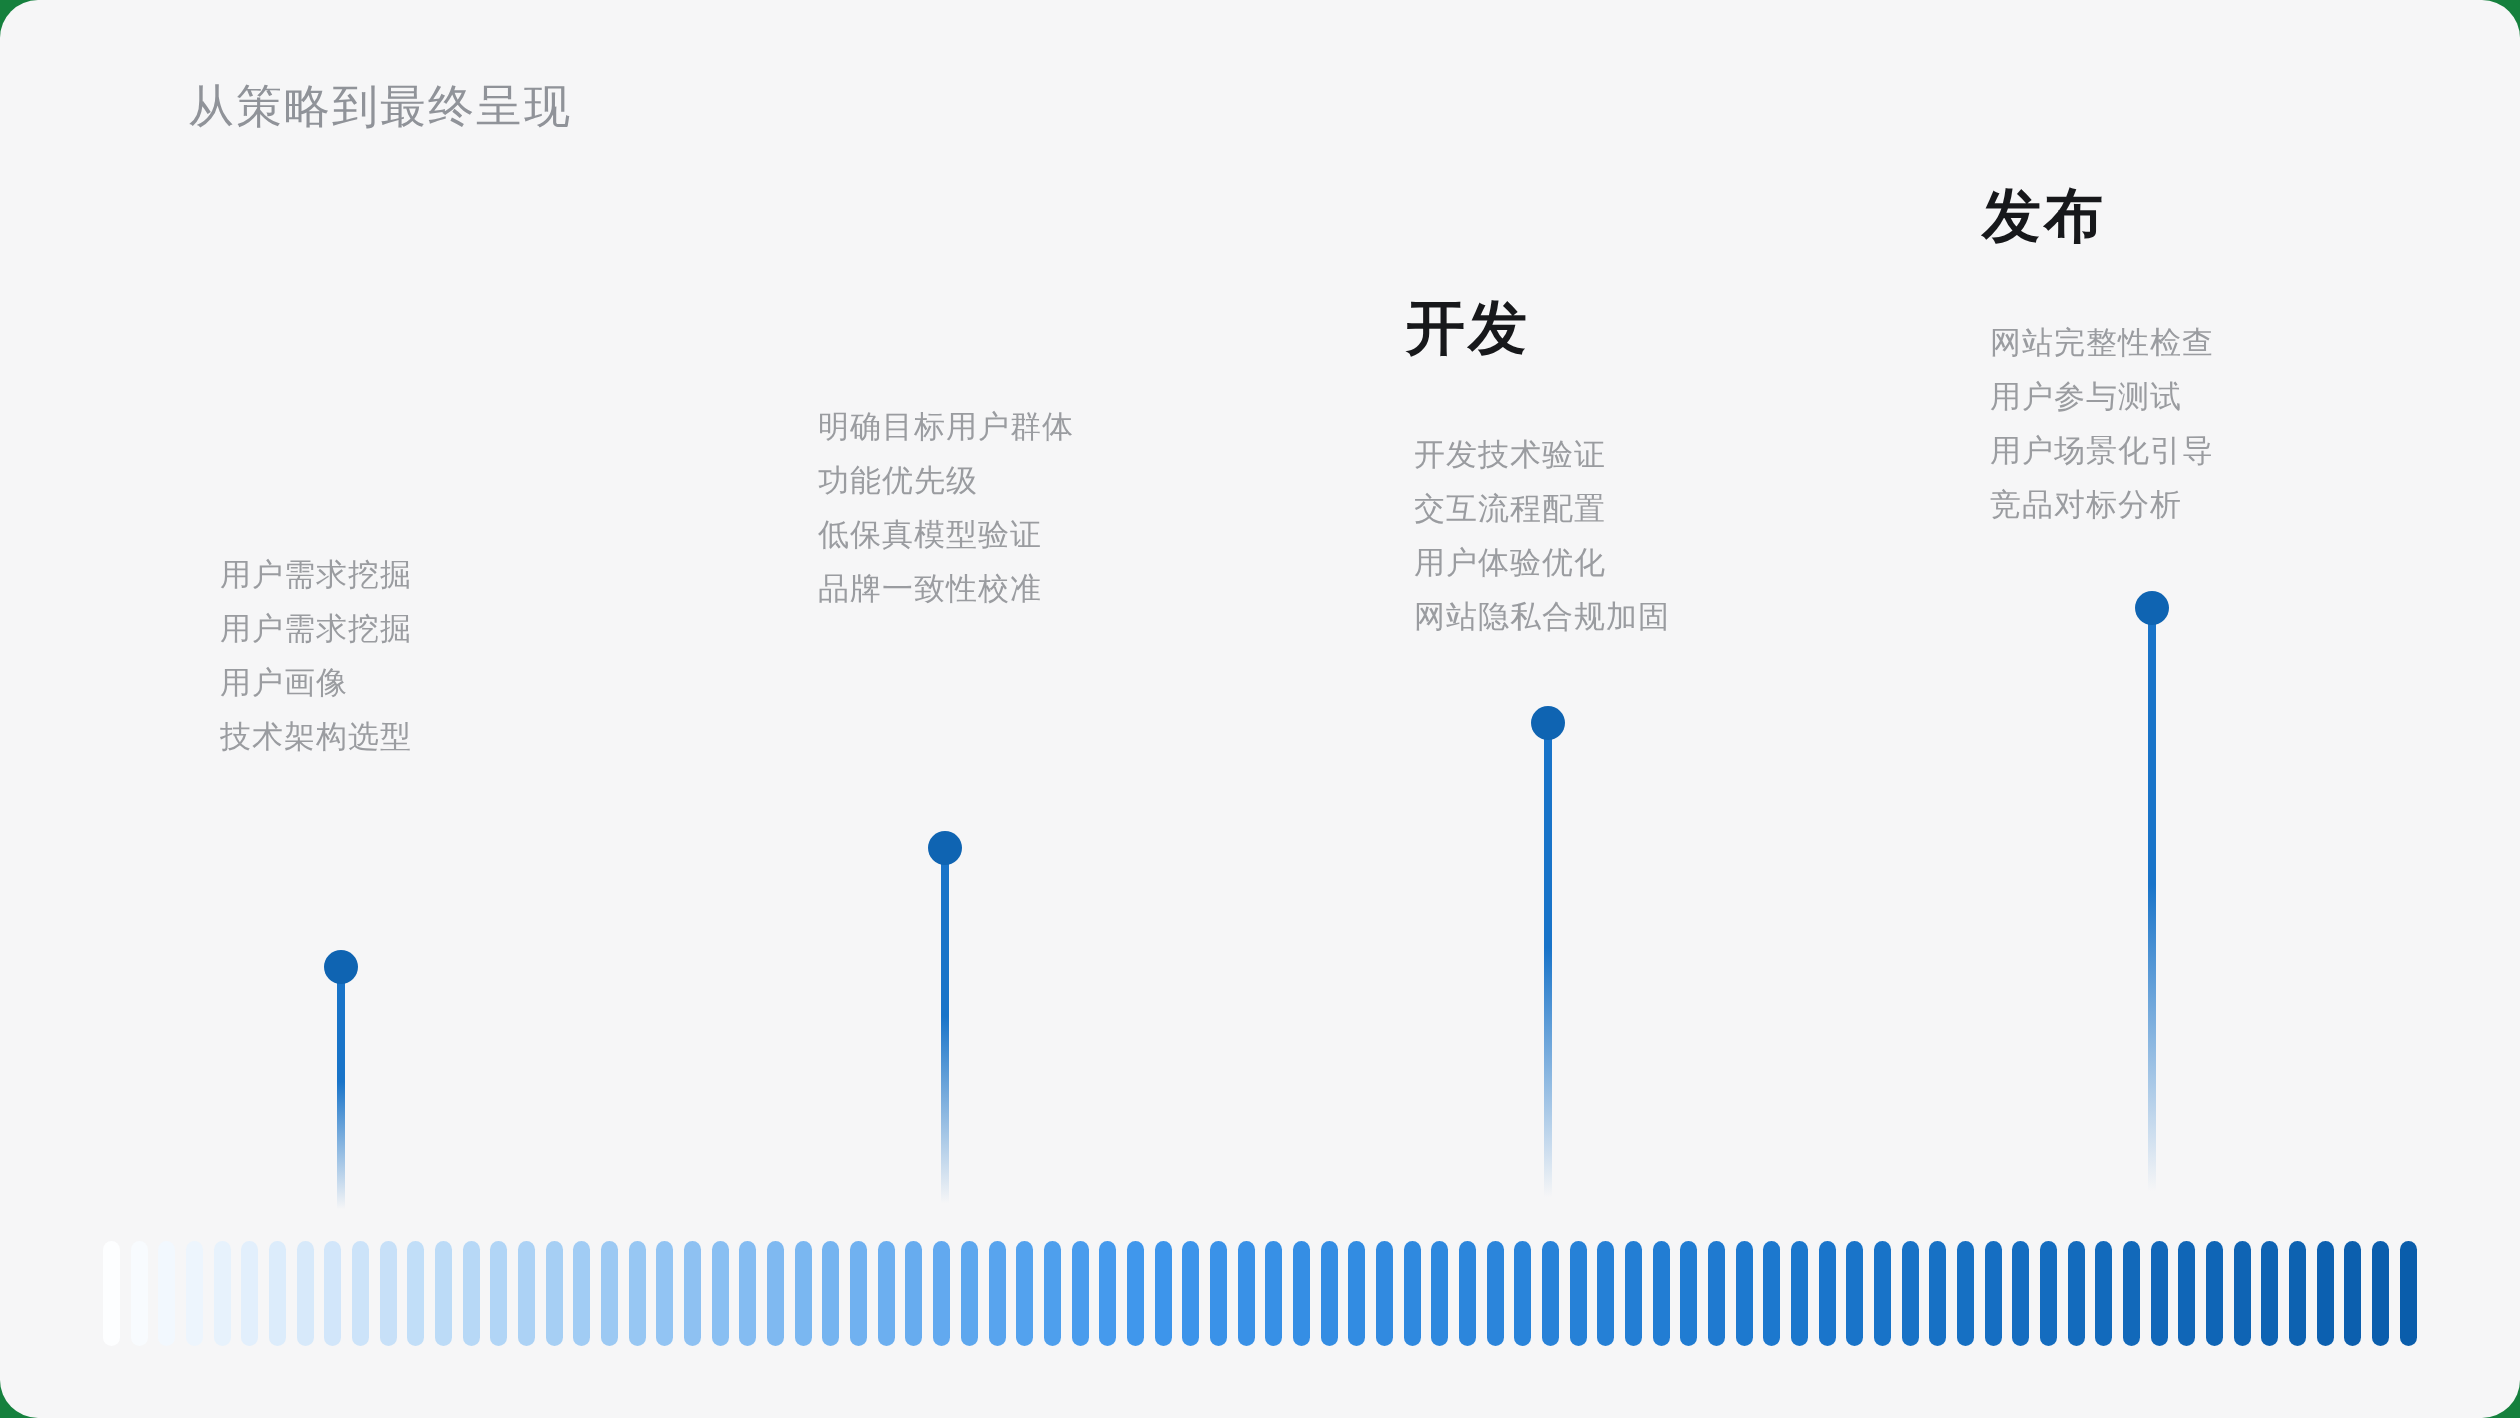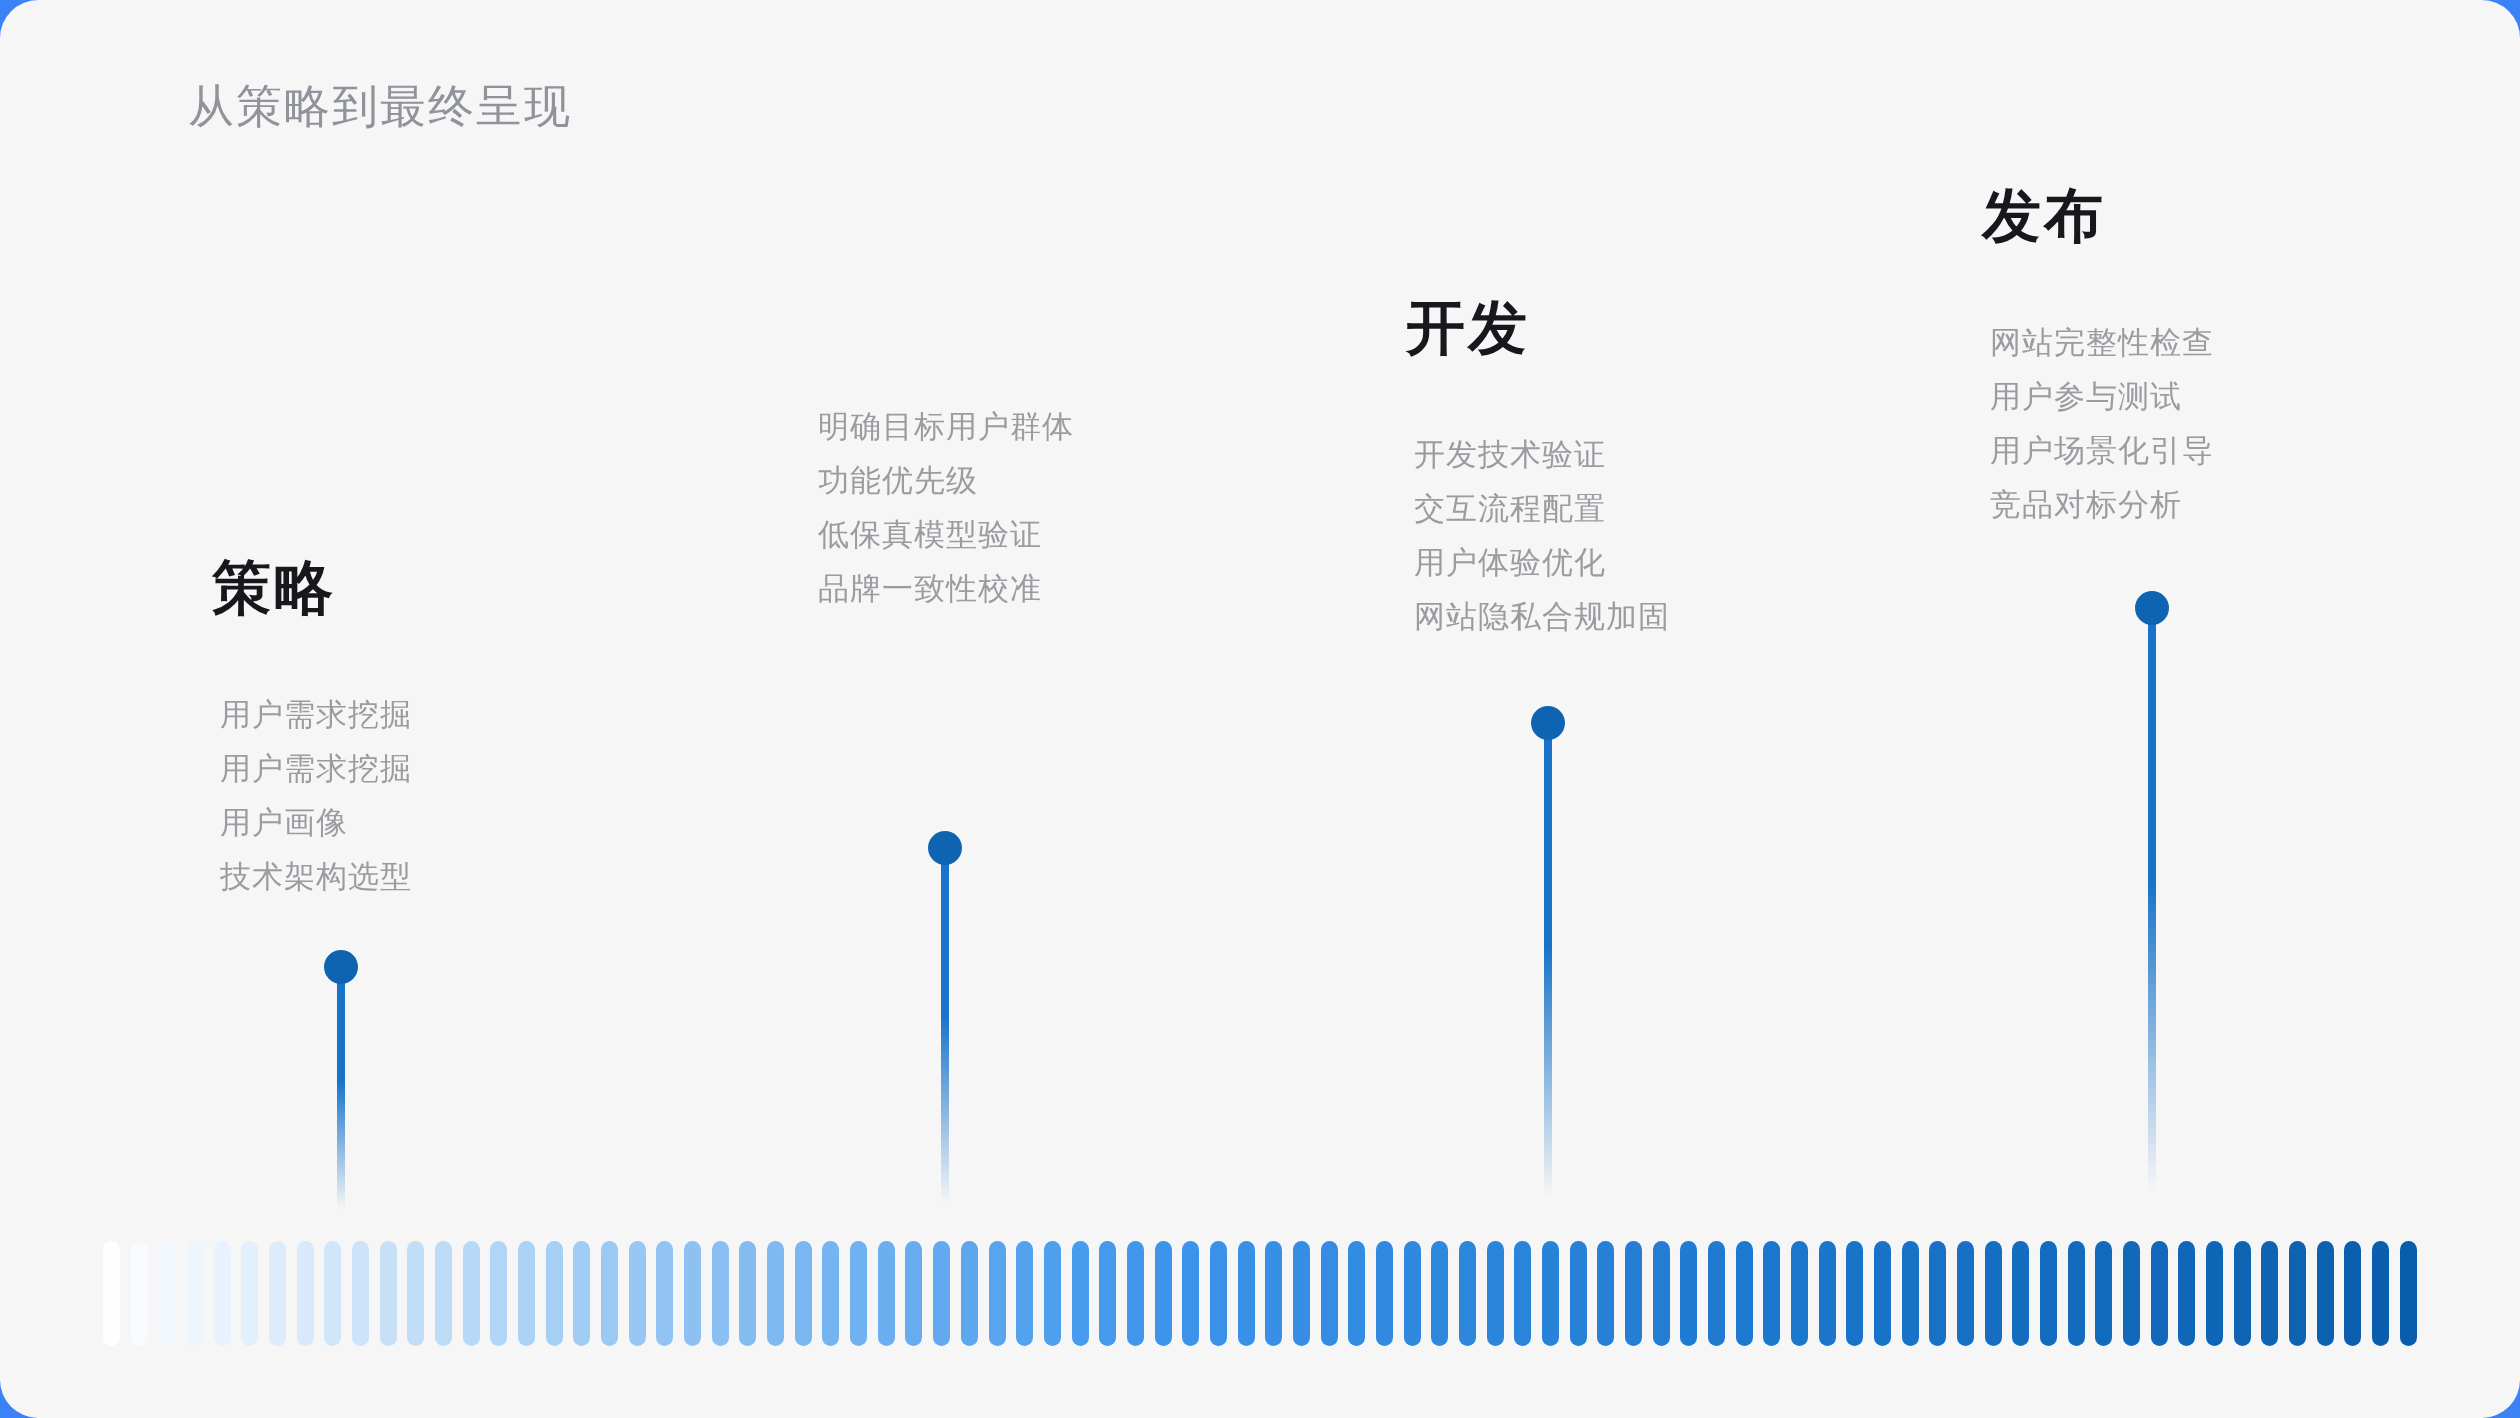--- a/index.html
+++ b/index.html
@@ -2,21 +2,21 @@
 <html style="--card-bg: #f6f6f7; --heading: #17181b; --subtitle: #909399; --item: #9a9ca0;"><head>
 <meta charset="utf-8">
 <style>
   html, body { margin: 0; padding: 0; background: #ffffff; }
   body { font-family: "Liberation Sans", "DejaVu Sans", sans-serif; }
 
   .canvas {
     position: relative;
     width: 2520px;
     height: 1418px;
-    background: #3b82f6;
+    background: #15803d;
   }
   .card {
     position: absolute;
     inset: 0;
     background: var(--card-bg, #f6f6f7);
     border-radius: 38px;
     overflow: hidden;
   }
 
   
@@ -95,21 +95,20 @@
 <body>
 
 <div class="canvas">
   <div class="card">
 
     <div class="subtitle">
       <div>从策略到最终呈现</div>
     </div>
 
     <div class="stage stage-0">
-      <h2>策略</h2>
       <ul>
         <li>用户需求挖掘</li>
         <li>用户需求挖掘</li>
         <li>用户画像</li>
         <li>技术架构选型</li>
       </ul>
     </div>
 
     <div class="stage stage-1">
       <ul>

